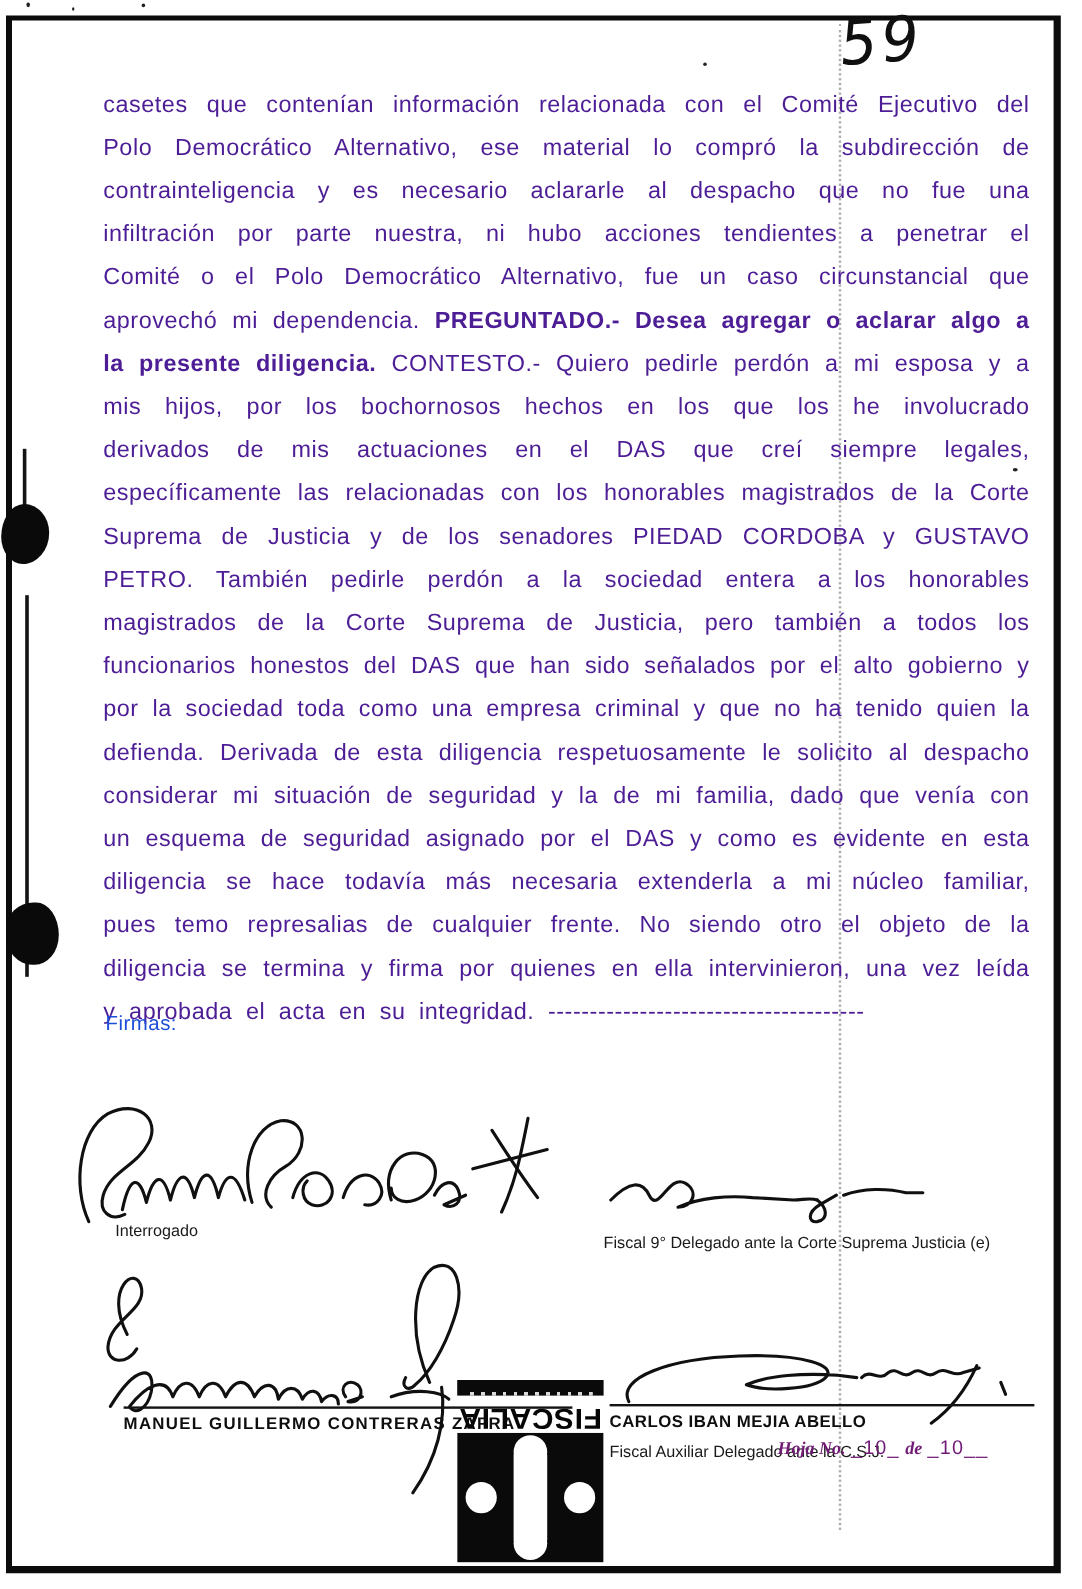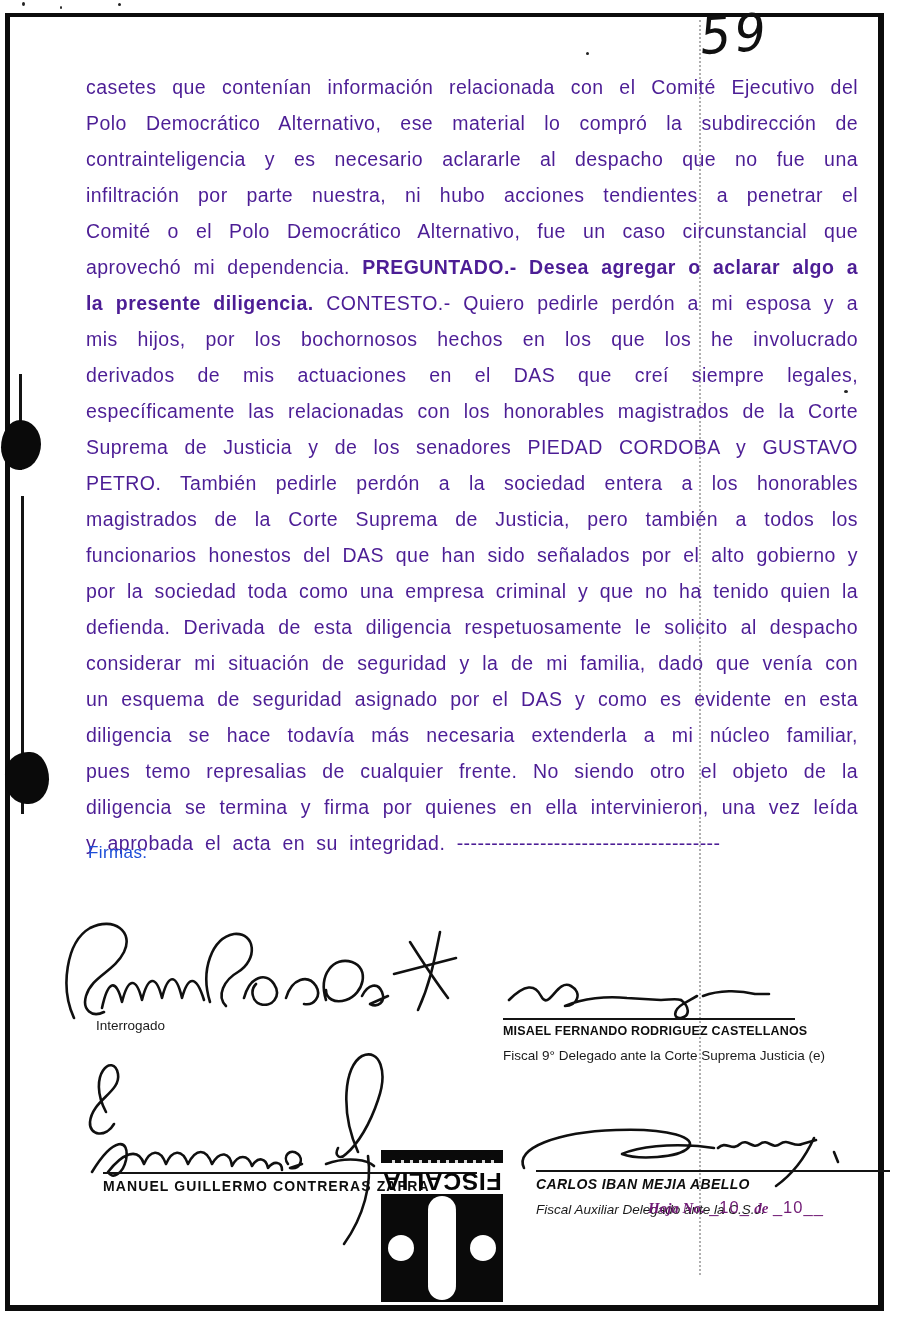--- a/index.html
+++ b/index.html
@@ -52,21 +52,21 @@
     font-weight:bold;border-top:2.5px solid #141414;padding-top:4px;
     white-space:nowrap;color:#0e0e0e;
   }
   .sig-role{margin-top:10px;font-size:13.5px;white-space:nowrap;color:#1a1a1a;}
   .blk1{left:96px;top:1008px;width:366px;}
   .blk1 .sig-name{font-size:14px;letter-spacing:1px;}
   .blk2{left:503px;top:1018px;width:292px;}
   .blk2 .sig-name{font-size:12.5px;letter-spacing:0.2px;}
   .blk3{left:103px;top:1172px;width:374px;}
   .blk3 .sig-name{font-size:14px;letter-spacing:1.1px;}
-  .blk4{left:536px;top:1170px;width:354px;font-style:italic;}
+  .blk4{left:508px;top:1170px;width:354px;}
   .blk4 .sig-name{font-size:14px;letter-spacing:0.4px;}
 
   
   .stamp{position:absolute;left:379px;top:1150px;width:126px;z-index:6;}
   .stamp-rot{transform:rotate(180deg);}
   .puzzle{display:block;margin:0 auto;}
   .stamp-word{
     font-weight:bold;font-size:24px;line-height:26px;text-align:center;
     letter-spacing:0.5px;color:#060606;transform:scaleX(1.04);
   }
@@ -117,21 +117,20 @@
 <div class="sig-block blk1">
   <div class="sig-role">Interrogado</div>
 </div>
 
 <svg class="sig-svg" style="left:503px;top:962px;" width="275" height="58" viewBox="0 0 275 58">
   <path d="M6,38 C22,22 32,22 38,34 C46,50 54,16 68,24 C80,31 74,44 62,44 C80,36 104,34 124,36 L158,38 C166,38 172,36 178,38"></path>
   <path d="M178,38 C186,44 188,54 178,56 C170,57 170,48 180,42 L194,34"></path>
   <path d="M200,34 C216,28 236,28 252,32 L266,32"></path>
 </svg>
 <div class="sig-block blk2">
-  <div class="sig-name">MISAEL FERNANDO RODRIGUEZ CASTELLANOS</div>
   <div class="sig-role">Fiscal 9° Delegado ante la Corte Suprema Justicia (e)</div>
 </div>
 
 <svg class="sig-svg" style="left:76px;top:1052px;" width="365" height="200" viewBox="0 0 365 200">
   <path d="M30,60 C10,22 38,0 42,22 C45,40 16,48 14,70 C13,84 30,86 38,72"></path>
   <path d="M16,120 C38,84 54,86 50,108 C47,122 36,128 32,120 C46,102 62,94 68,112 C74,98 84,96 90,112 C96,98 106,96 112,112 C120,96 130,96 136,112 C144,98 154,100 156,114 C162,102 172,102 176,114 C182,104 190,106 192,116 C198,108 206,110 206,118"></path>
   <path d="M212,112 C206,104 214,96 222,102 C228,107 224,118 214,116 L226,112"></path>
   <path d="M282,100 C264,60 268,14 286,4 C304,-4 312,20 302,48 C294,72 282,92 270,102 C264,108 258,104 262,96"></path>
   <path d="M250,112 C272,104 292,108 298,114"></path>
   <path d="M292,104 C296,132 288,164 268,192"></path>

